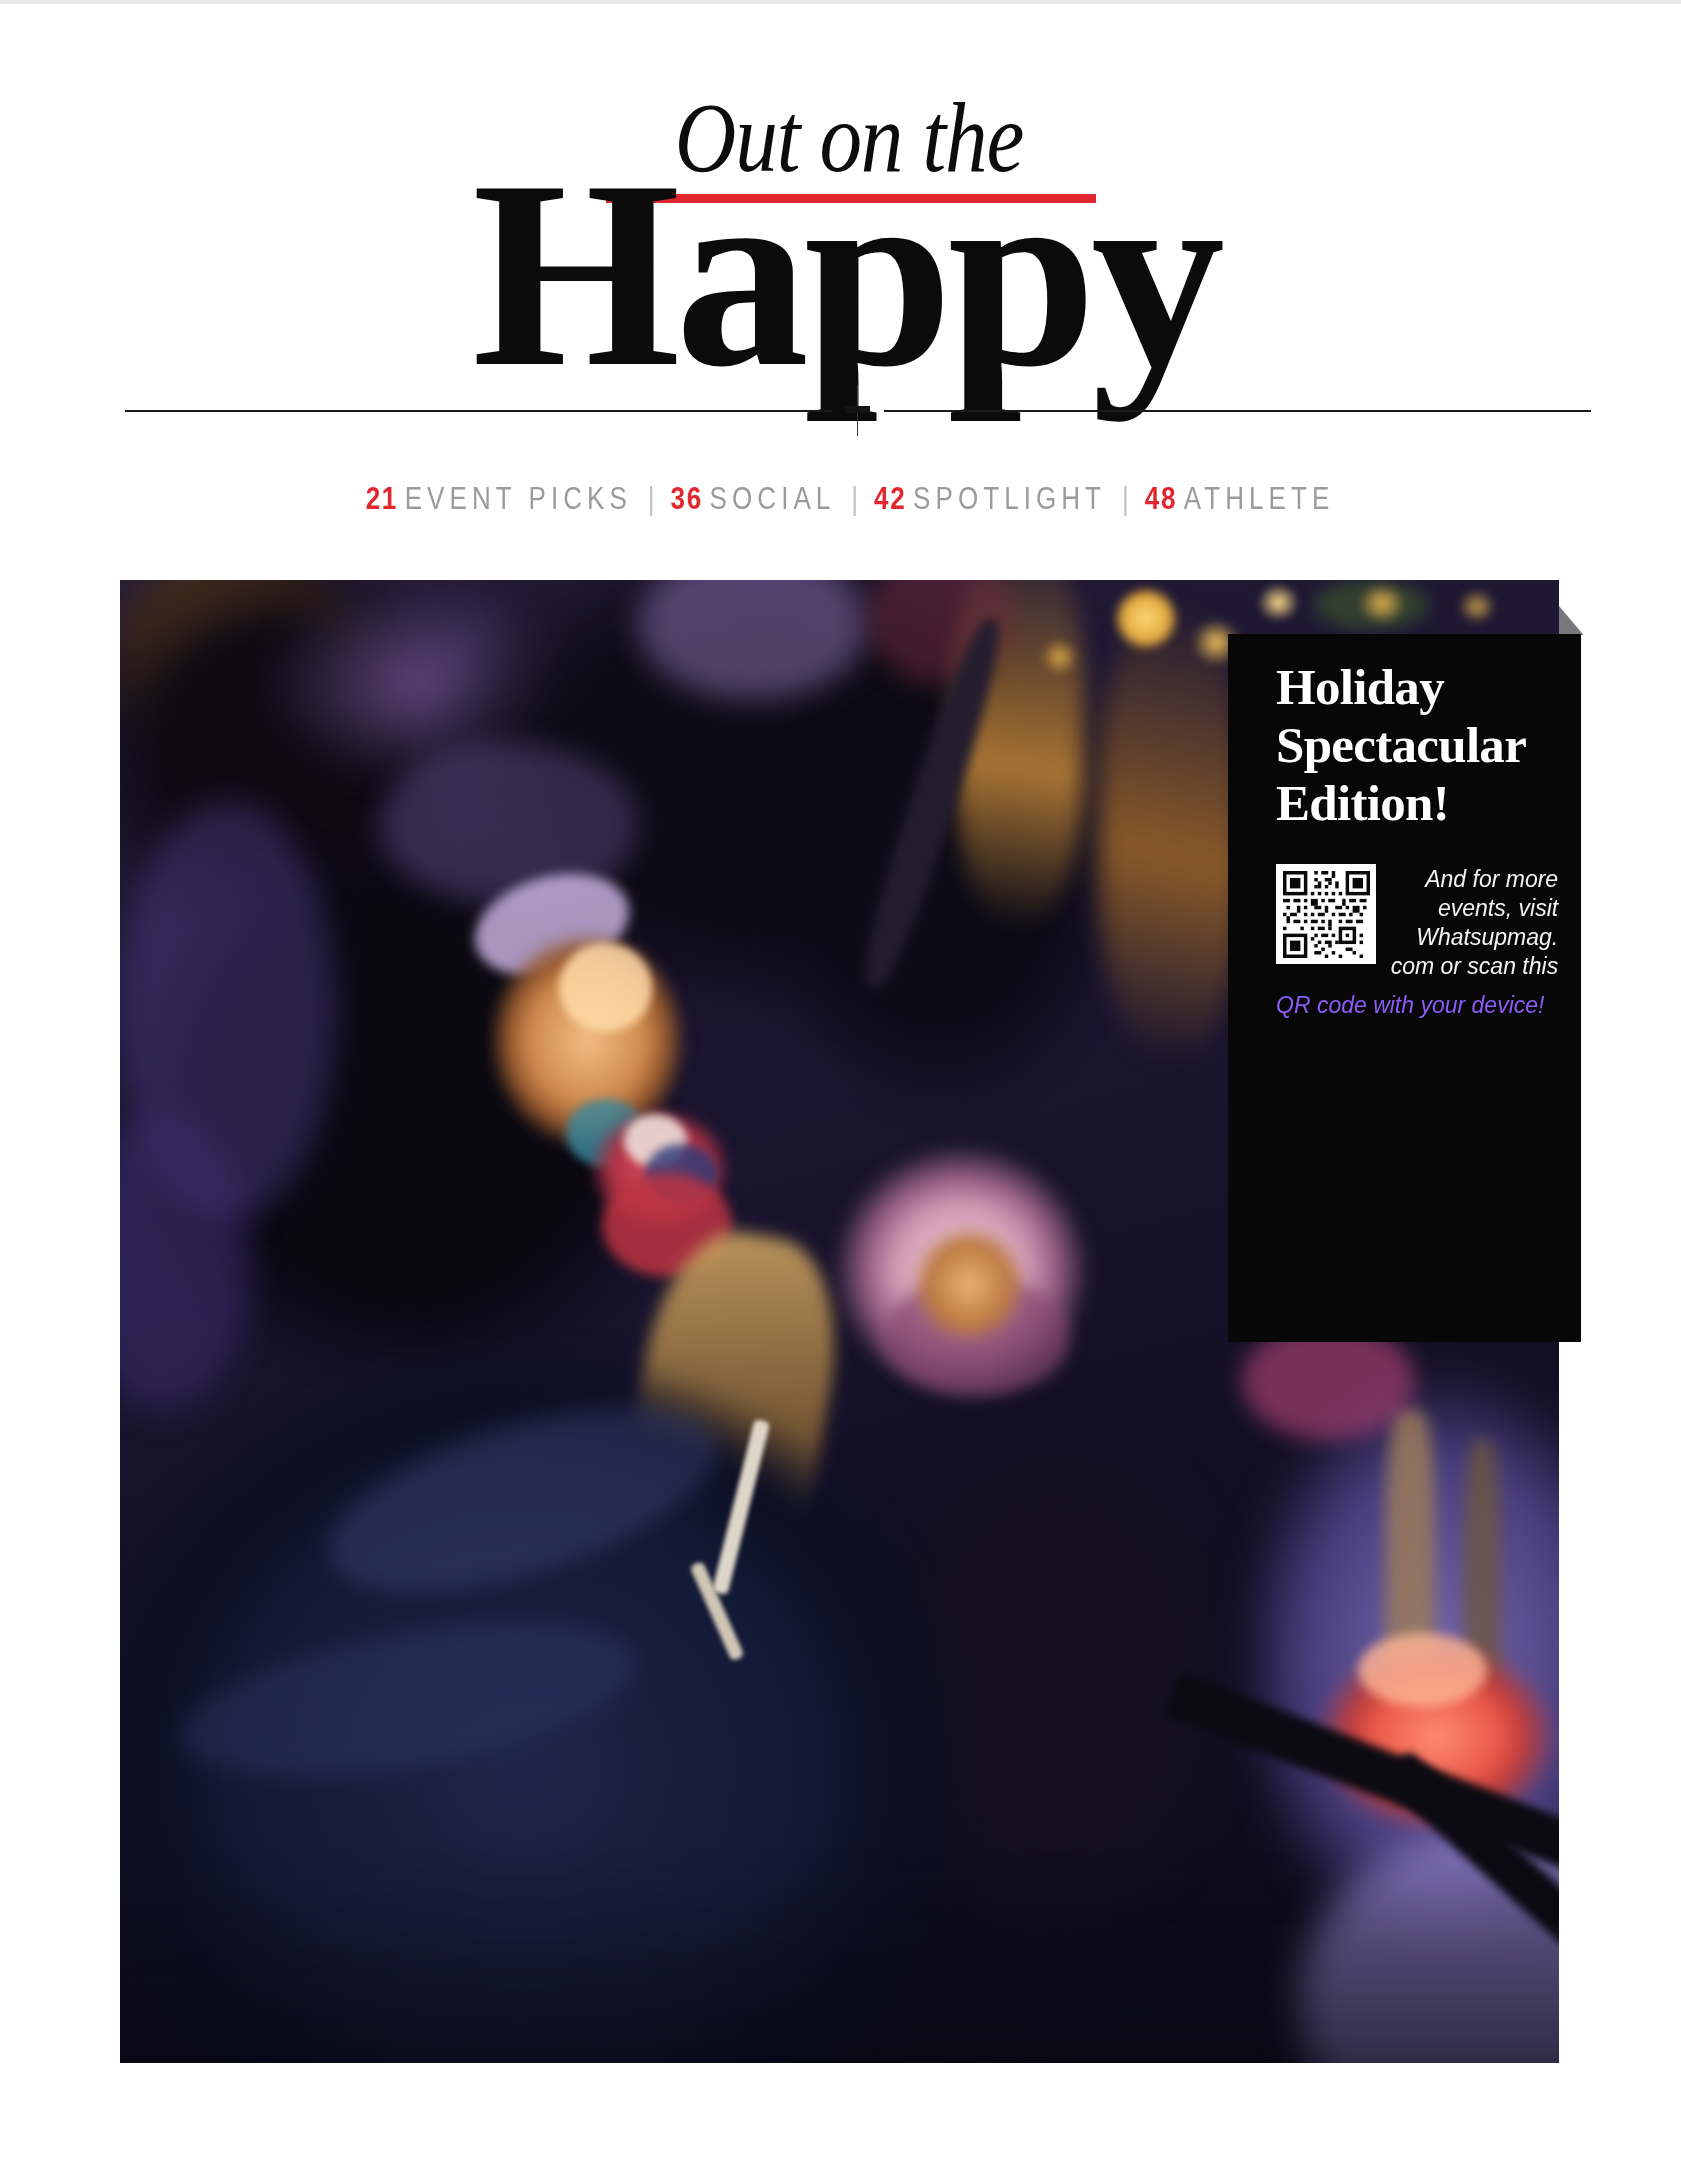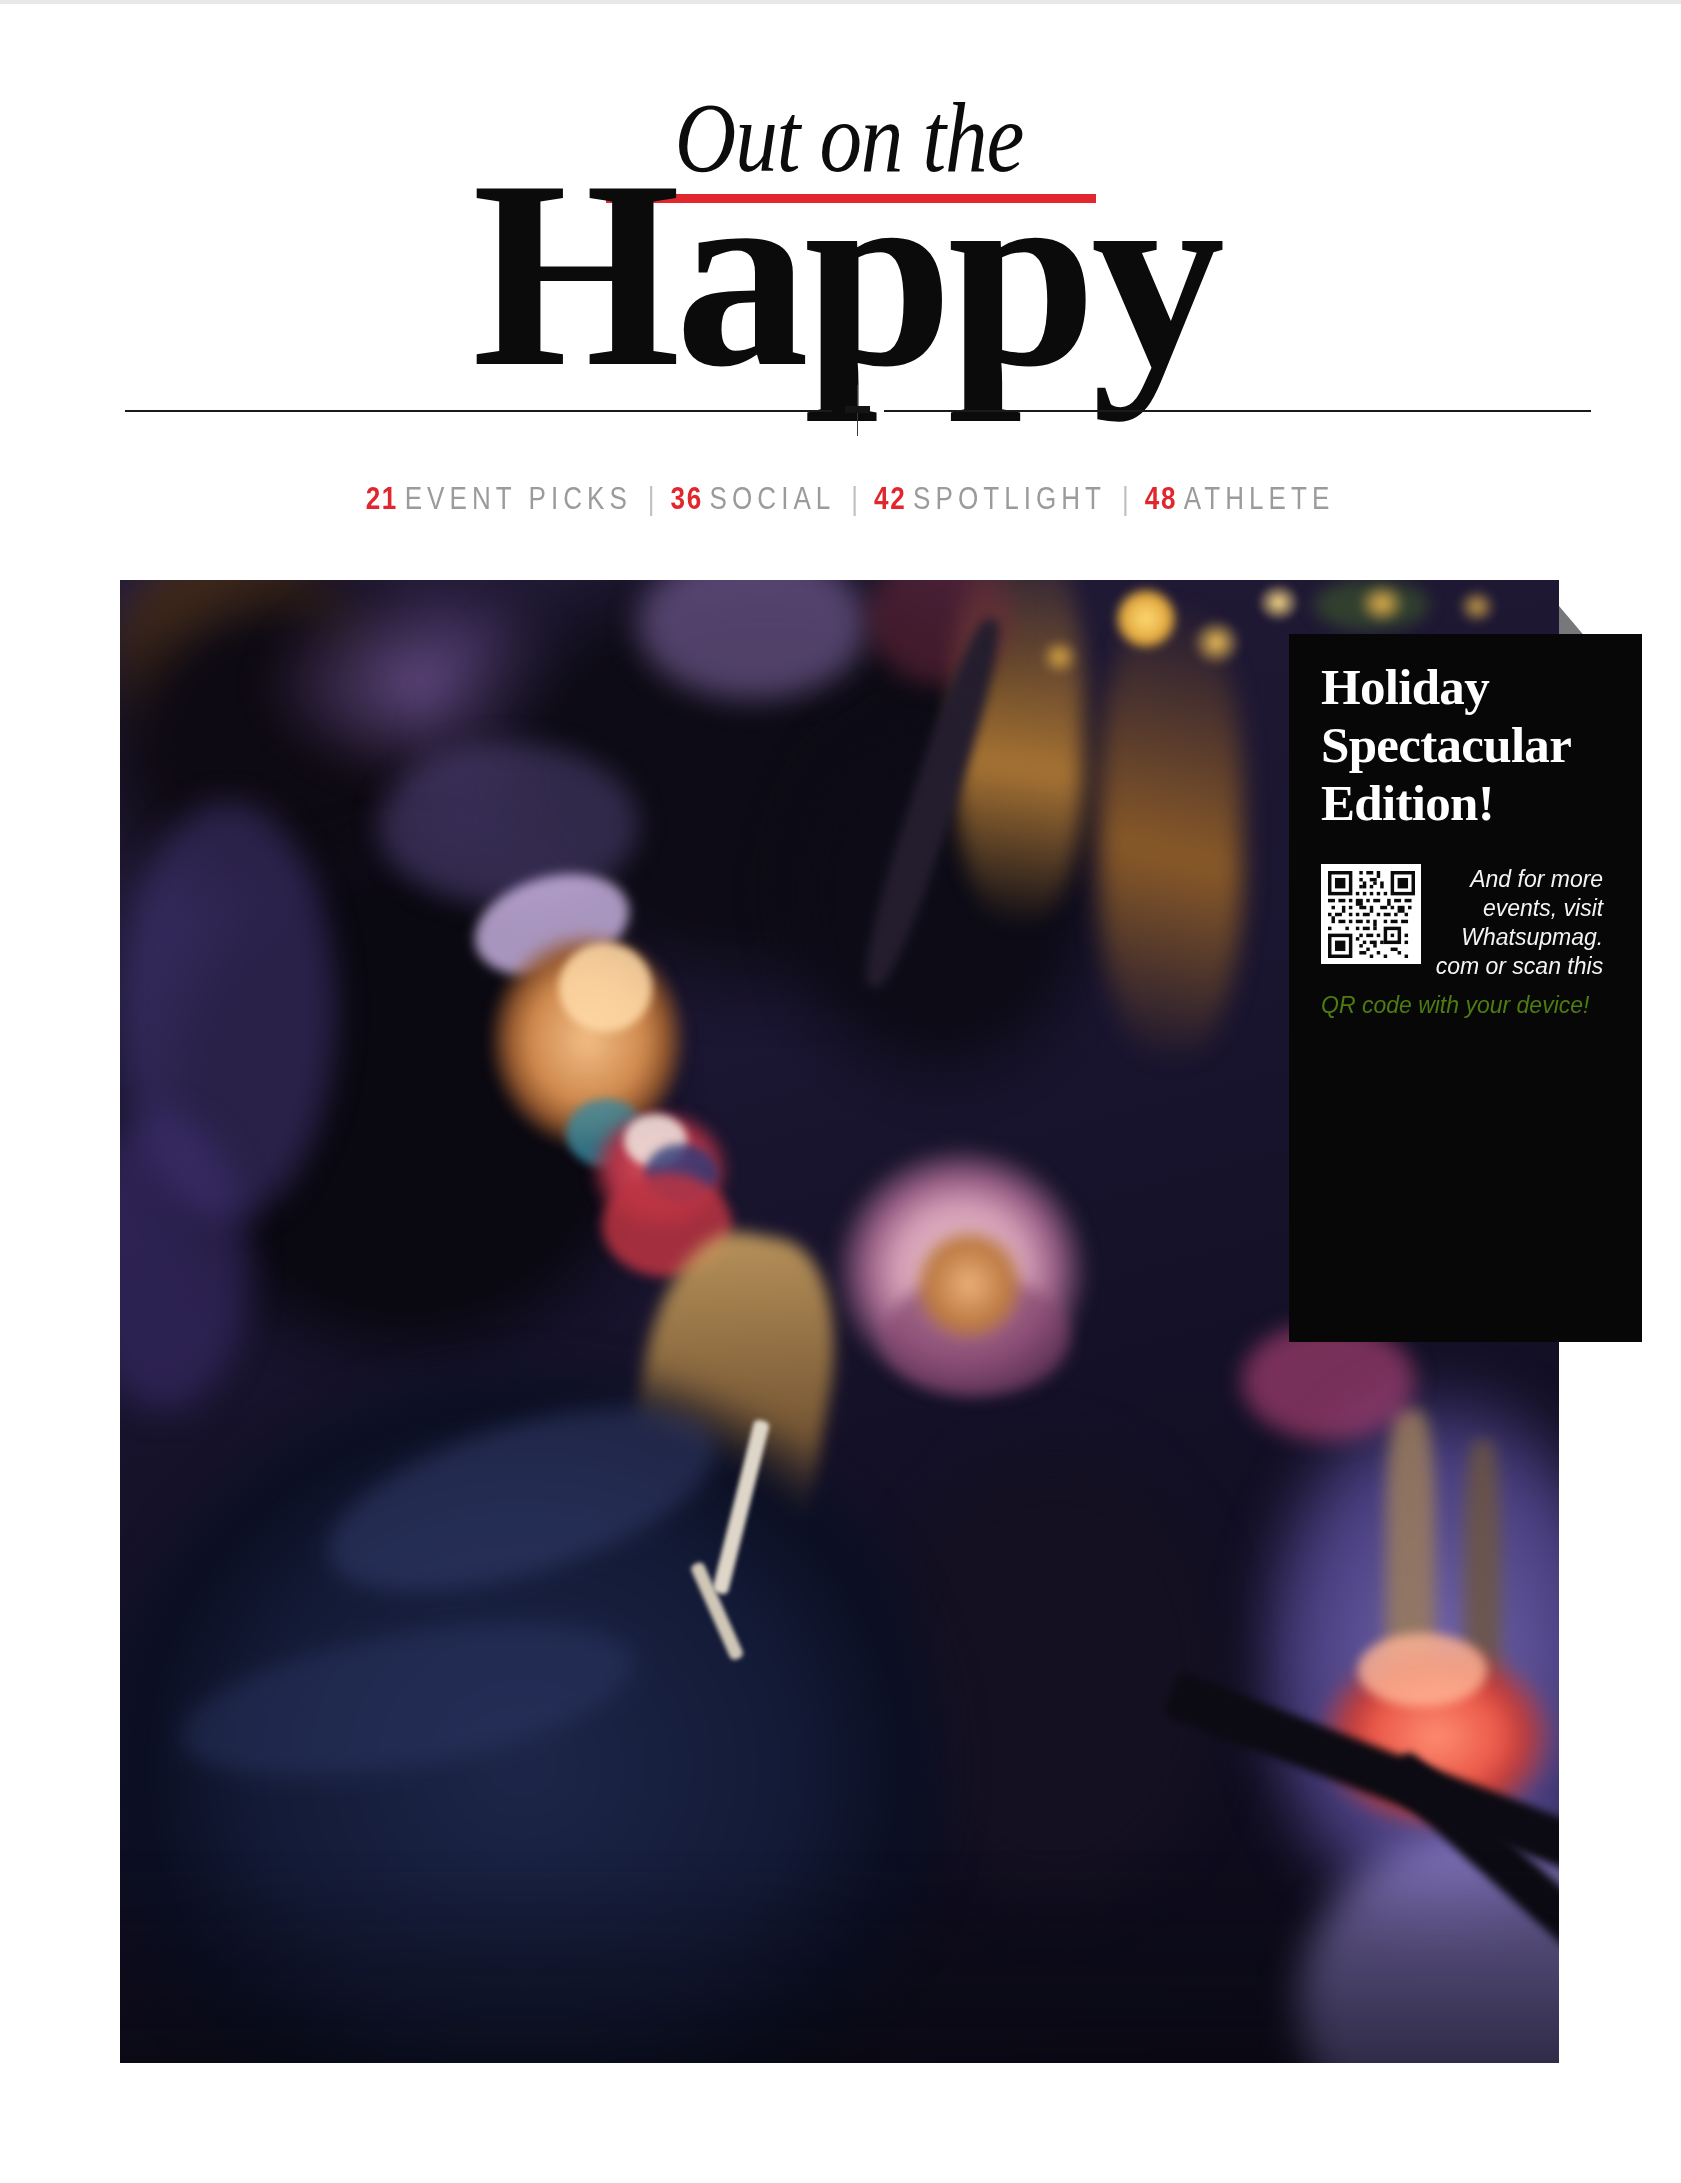--- a/index.html
+++ b/index.html
@@ -81,30 +81,30 @@
   .b-coat-hi2{left:4%;top:71%;width:32%;height:9%;background:rgba(52,62,116,.35);transform:rotate(-10deg);filter:blur(10.7px);}
   .b-drawstring1{left:42.6%;top:56.5%;width:1.1%;height:12%;background:#ded6c8;transform:rotate(14deg);filter:blur(2px);border-radius:5.4px;}
   .b-drawstring2{left:41%;top:66%;width:1%;height:7%;background:#cfc6b6;transform:rotate(-24deg);filter:blur(2px);border-radius:5.4px;}
   .b-vignette{left:-5%;top:86%;width:112%;height:22%;background:linear-gradient(rgba(8,8,18,0),rgba(7,7,15,.9));filter:blur(6.7px);border-radius:0;}
 
   
   .fold{position:absolute;left:1559px;top:602px;width:25px;height:29.4px;background:var(--fold_gray);
     clip-path:polygon(0 0,100% 100%,0 100%);}
 
   
-  .feature-box{position:absolute;left:1289px;top:630px;width:353px;height:708px;
-    background:var(--box_bg);box-sizing:border-box;padding:24px 16px 0 32px;color:#ffffff;z-index:5;}
+  .feature-box{position:absolute;left:1228px;top:630px;width:353px;height:708px;
+    background:var(--box_bg);box-sizing:border-box;padding:24px 16px 0 48px;color:#ffffff;z-index:5;}
   .box-headline{margin:0 0 6.7px 0;font-family:"Liberation Serif",serif;font-weight:700;
     font-size:51px;line-height:58px;letter-spacing:-0.7px;color:#ffffff;white-space:pre-line;}
   .box-body{margin:0;font-size:23px;line-height:29.4px;letter-spacing:-0.1px;color:#f4f4f4;white-space:pre-line;}
   .qr-row{display:flex;align-items:flex-start;margin-top:32px;}
   .qr{width:100px;height:100px;background:#ffffff;box-sizing:border-box;padding:6.7px;flex:0 0 auto;}
   .qr svg{display:block;width:87px;height:87px;}
   .qr-note-side{margin:1.3px 0 0 14.7px;font-style:italic;font-size:23px;line-height:29px;white-space:pre-line;color:#f4f4f4;text-align:right;}
-  .qr-note-bottom{margin:9.4px 0 0 0;font-style:italic;font-size:23px;line-height:29px;color:#4d7c0f;}
+  .qr-note-bottom{margin:9.4px 0 0 0;font-style:italic;font-size:23px;line-height:29px;color:#8b5cf6;}
 
   
   .page-footer{position:absolute;top:2092px;right:114px;display:flex;align-items:baseline;white-space:nowrap;}
   .footer-meta{font-size:27px;color:var(--footer_text);transform:scaleX(.78);transform-origin:100% 50%;letter-spacing:0.7px;}
   .f-sep{color:#7a7a7a;padding:0 10.7px;font-size:24px;}
   .footer-page{font-family:"Liberation Serif",serif;font-weight:700;font-size:37px;
     color:#0b0b0b;margin-left:13.4px;letter-spacing:-1.3px;}
 </style>
 </head>
 <body>

